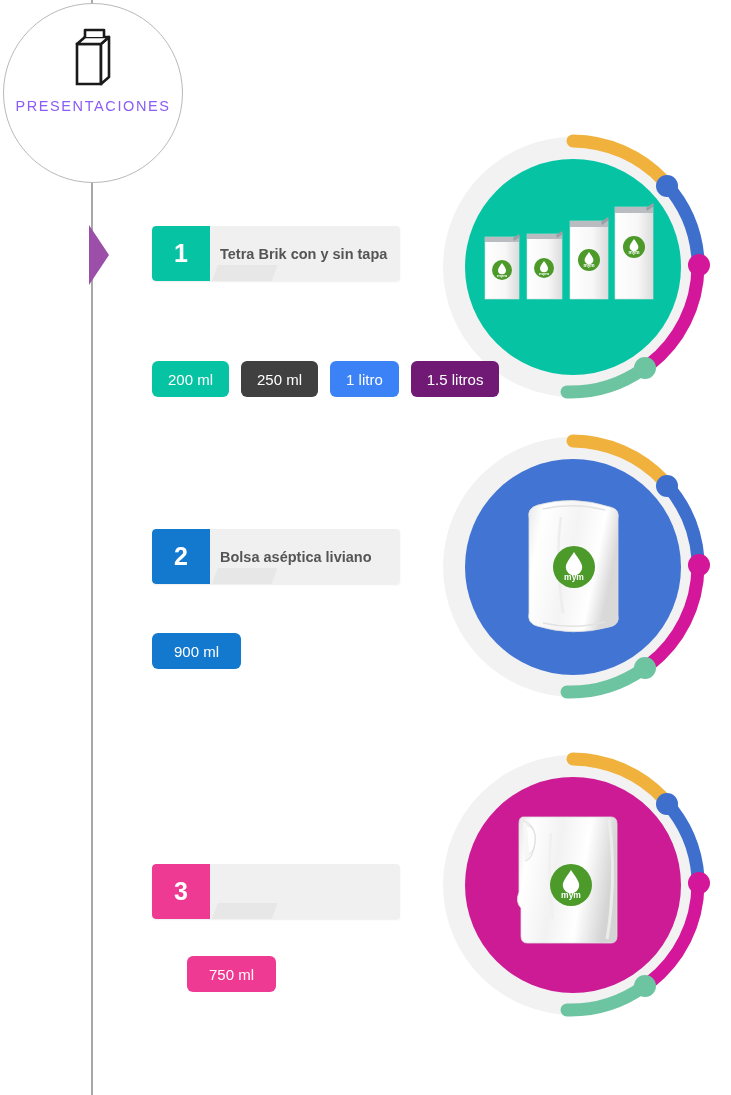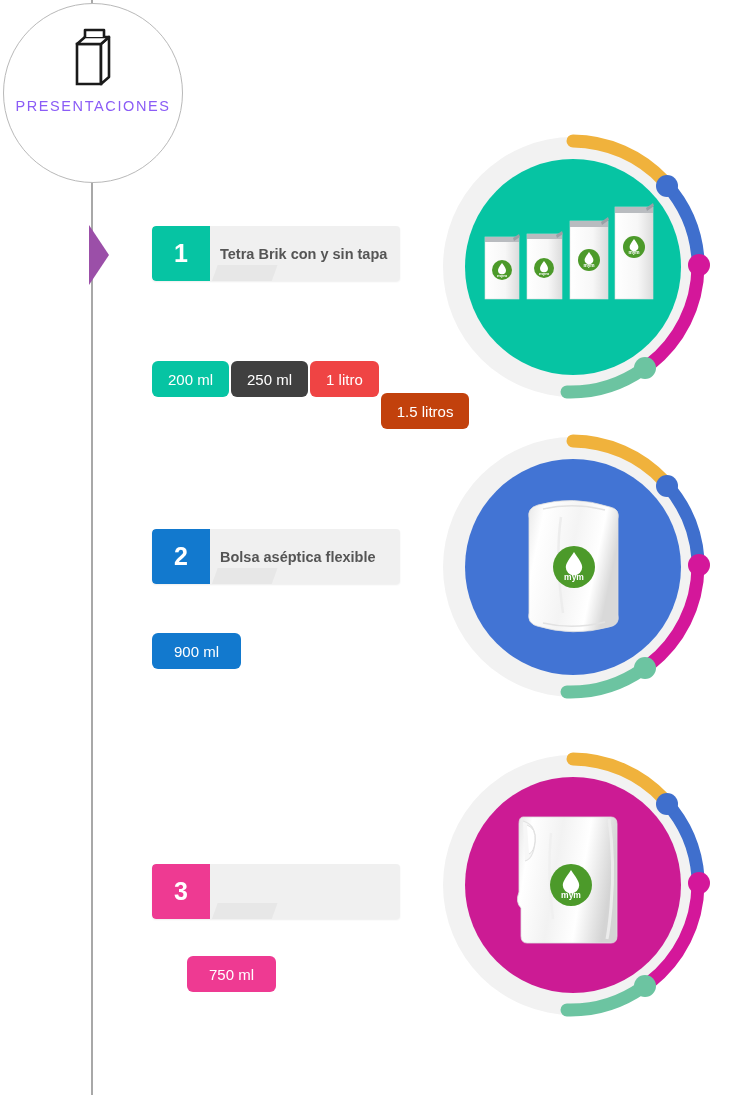--- a/index.html
+++ b/index.html
@@ -125,21 +125,21 @@
   
   .pill-group { position: absolute; left: 152px; display: flex; }
   .pill {
     height: 36px;
     display: flex;
     align-items: center;
     justify-content: center;
     color: #ffffff;
     font-size: 15px;
     border-radius: 6px;
-    margin-right: 2px;
+    margin-right: 12px;
     padding: 0 16px;
     white-space: nowrap;
   }
   .pill:last-child { margin-right: 0; }
   .pill-single { border-radius: 6px; padding: 0 22px; }
 
   
   .circle-wrap { position: absolute; width: 260px; height: 260px; }
   .outer-ring {
     position: absolute;
@@ -238,22 +238,22 @@
   </div>
 
   <div class="label-bar" id="bar1" style="top:226px;">
     <div class="num-badge" id="badge1" style="background: rgb(6, 196, 163);">1</div>
     <div class="label-text">Tetra Brik con y sin tapa</div>
   </div>
 
   <div class="pill-group" id="pills1" style="top:361px;">
       <div class="pill" style="background: rgb(6, 196, 163);">200 ml</div>
       <div class="pill" style="background: #404040;">250 ml</div>
-      <div class="pill" style="background: #ef4444; border-radius: 6px;">1 litro</div>
-      <div class="pill" style="background: #c2410c; margin-top: 32px;">1.5 litros</div>
+      <div class="pill" style="background: #3b82f6; border-radius: 6px;">1 litro</div>
+      <div class="pill" style="background: #701a75;">1.5 litros</div>
     </div>
 </div>
 
 <div class="row">
 
   <div class="circle-wrap" style="left:443px; top:437px;">
     <div class="outer-ring"></div>
     <div class="inner-disc" id="disc2" style="background: rgb(66, 116, 212);"></div>
 
     <svg class="arc-svg" viewBox="0 0 276 276">
@@ -281,21 +281,21 @@
       <path d="M100 186 q30 7 62 -1" fill="none" stroke="#e2e2e2" stroke-width="1.6"></path>
       <path d="M118 80 q-6 40 2 96" fill="none" stroke="#ededed" stroke-width="2.5"></path>
       <circle cx="131" cy="130" r="21" fill="#4c9a2a"></circle>
       <path d="M131 115 c5 7.4 8.2 11.5 8.2 15.2 a8.2 8.2 0 0 1 -16.4 0 c0 -3.7 3.2 -7.8 8.2 -15.2 z" fill="#ffffff"></path>
       <text x="131" y="143" font-family="Liberation Sans, sans-serif" font-size="8.5" fill="#ffffff" text-anchor="middle" font-weight="bold">mym</text>
     </svg>
   </div>
 
   <div class="label-bar" id="bar2" style="top:529px;">
     <div class="num-badge" id="badge2" style="background: rgb(18, 121, 206);">2</div>
-    <div class="label-text">Bolsa aséptica flexible</div>
+    <div class="label-text">Bolsa aséptica liviano</div>
   </div>
 
   <div class="pill-group" id="pills2" style="top:633px;">
       <div class="pill pill-single" style="background: rgb(18, 121, 206);">900 ml</div>
     </div>
 </div>
 
 <div class="row">
 
   <div class="circle-wrap" style="left:443px; top:755px;">

